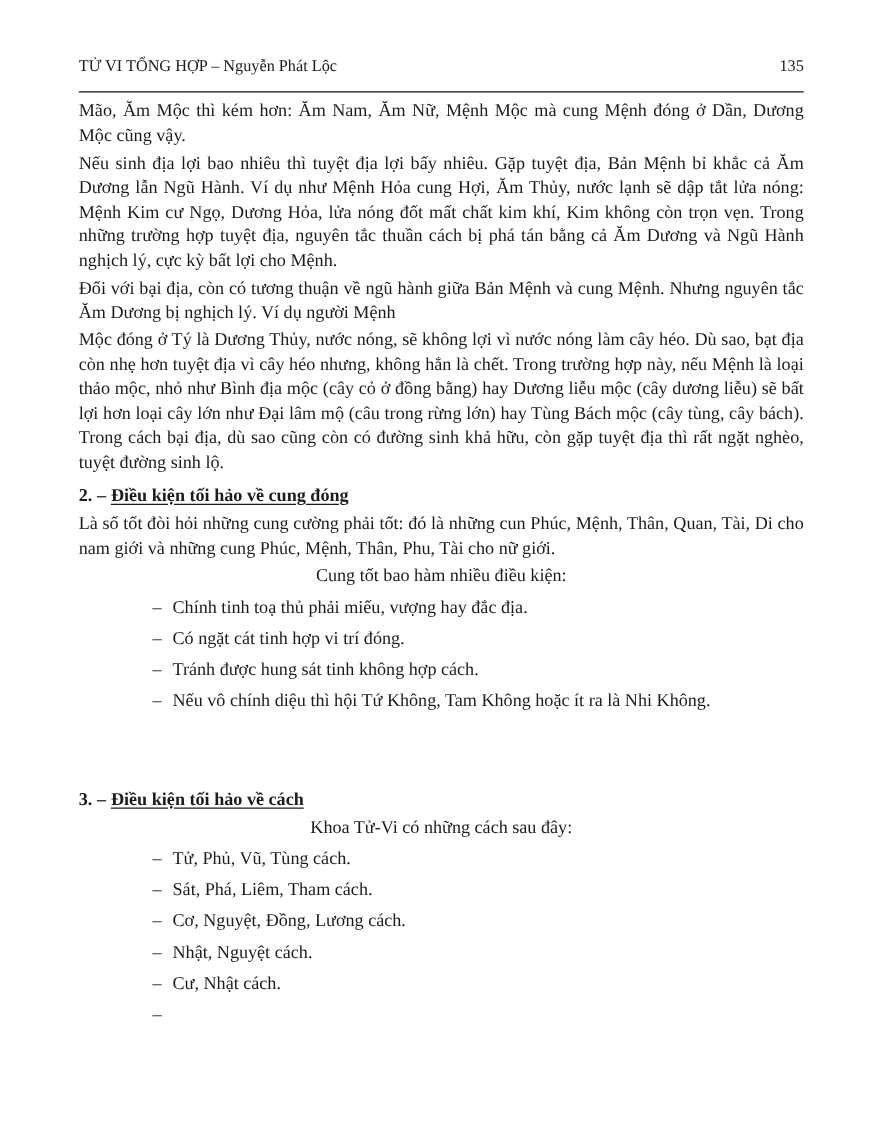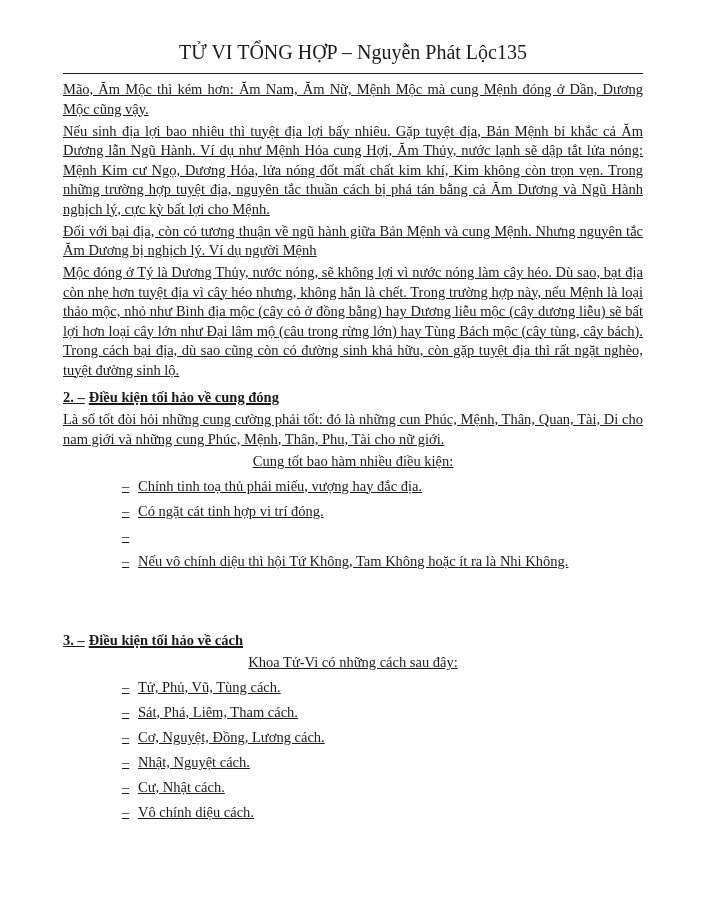--- a/index.html
+++ b/index.html
@@ -8,35 +8,34 @@
     height: 913px;
     background: #ffffff;
     color: #1b1b1b;
     font-family: "Liberation Serif", "DejaVu Serif", serif;
     overflow: hidden;
   }
   .page { padding: 44px 62px 0 63px; box-sizing: border-box; }
 
   .hdr {
     display: flex;
-    justify-content: center;
+    justify-content: space-between;
     align-items: baseline;
-    font-size: 20px;
+    font-size: 13px;
     line-height: 17px;
   }
   .rule {
     border-top: 1.6px solid #141414;
     margin-top: 12px;
   }
 
   .body-text {
     margin-top: 6px;
     font-size: 14.5px;
     line-height: 19.5px;
-    text-decoration: underline;
   }
   .para {
     margin: 0 0 2.5px 0;
     text-align: justify;
     text-justify: inter-word;
   }
   .lead { text-align: center; }
 
   .heading {
     font-weight: bold;
@@ -86,20 +85,21 @@
       <li>
         <span class="dash">–</span>
         <span class="btext">Chính tinh toạ thủ phải miếu, vượng hay đắc địa.</span>
       </li>
       <li>
         <span class="dash">–</span>
         <span class="btext">Có ngặt cát tinh hợp vi trí đóng.</span>
       </li>
       <li>
         <span class="dash">–</span>
+        <span class="btext">Tránh được hung sát tinh không hợp cách.</span>
       </li>
       <li>
         <span class="dash">–</span>
         <span class="btext">Nếu vô chính diệu thì hội Tứ Không, Tam Không hoặc ít ra là Nhi Không.</span>
       </li>
     </ul>
 
     <div class="heading gap-large">
       <span class="hnum">3. –</span><span class="htitle">Điều kiện tối hảo về cách</span>
     </div>
@@ -122,18 +122,17 @@
       <li>
         <span class="dash">–</span>
         <span class="btext">Nhật, Nguyệt cách.</span>
       </li>
       <li>
         <span class="dash">–</span>
         <span class="btext">Cư, Nhật cách.</span>
       </li>
       <li>
         <span class="dash">–</span>
-        <span class="btext">Vô chính diệu cách.</span>
       </li>
     </ul>
 
   </div>
 </div>
 
 </body></html>

